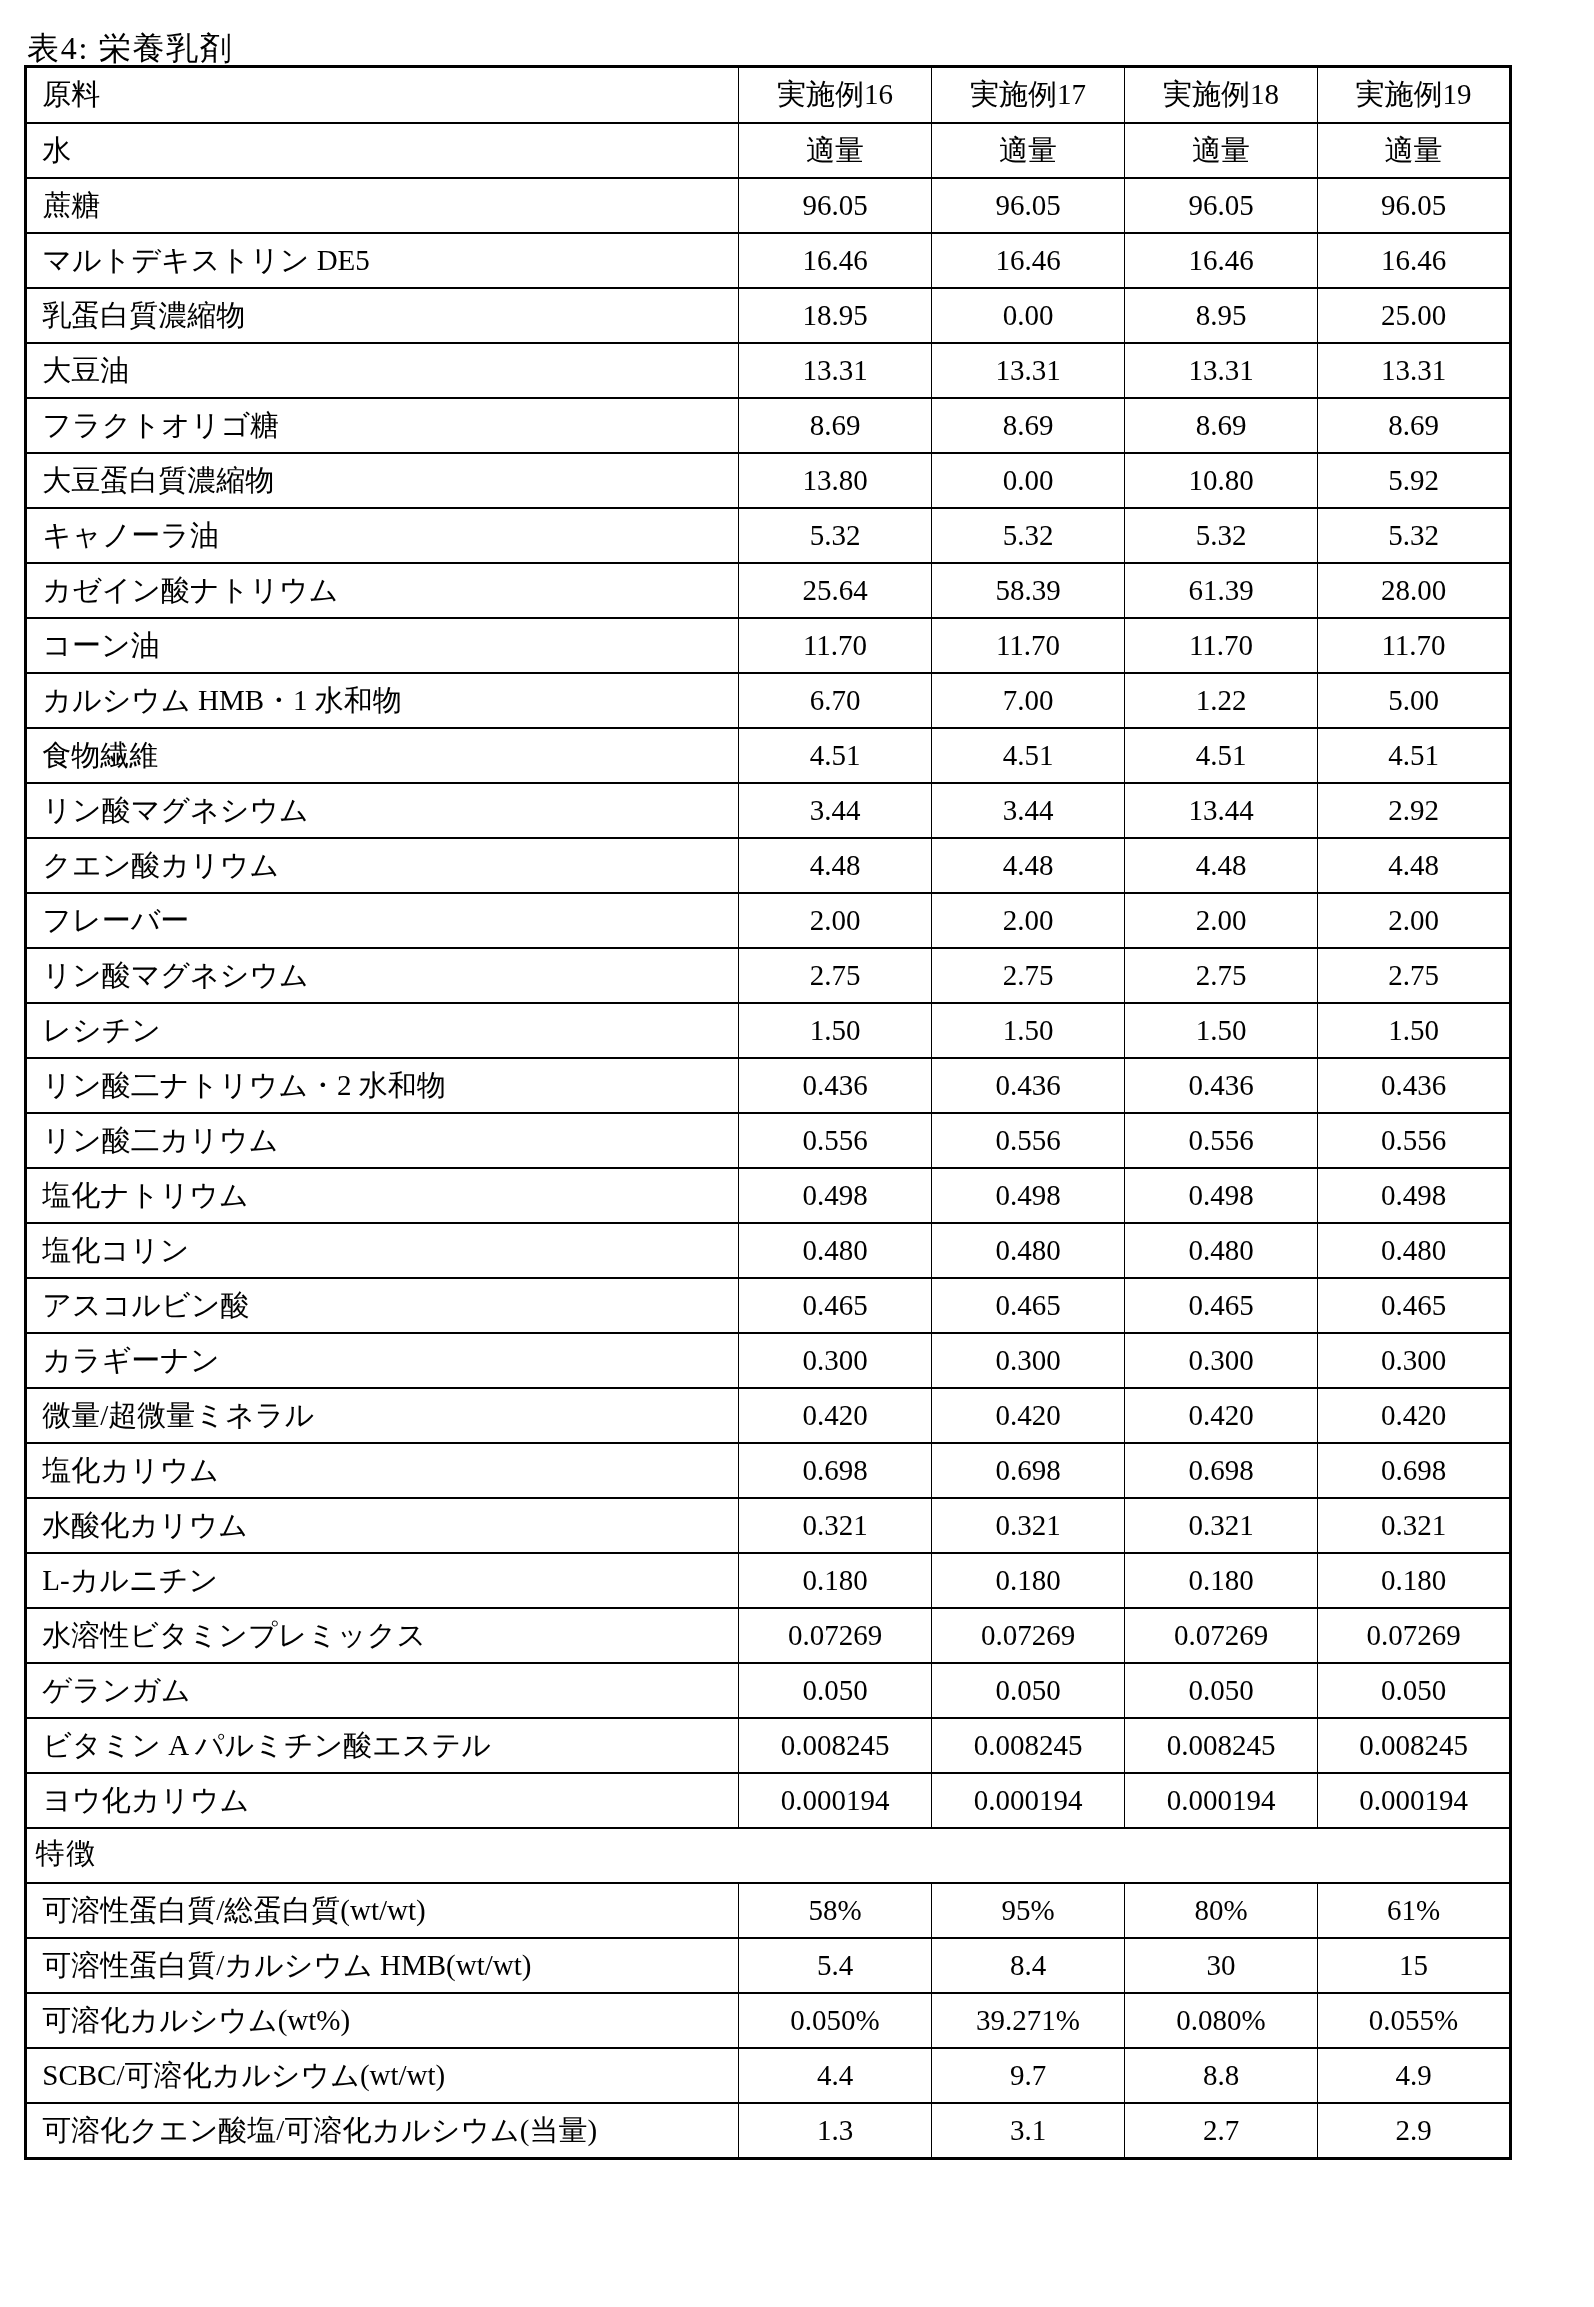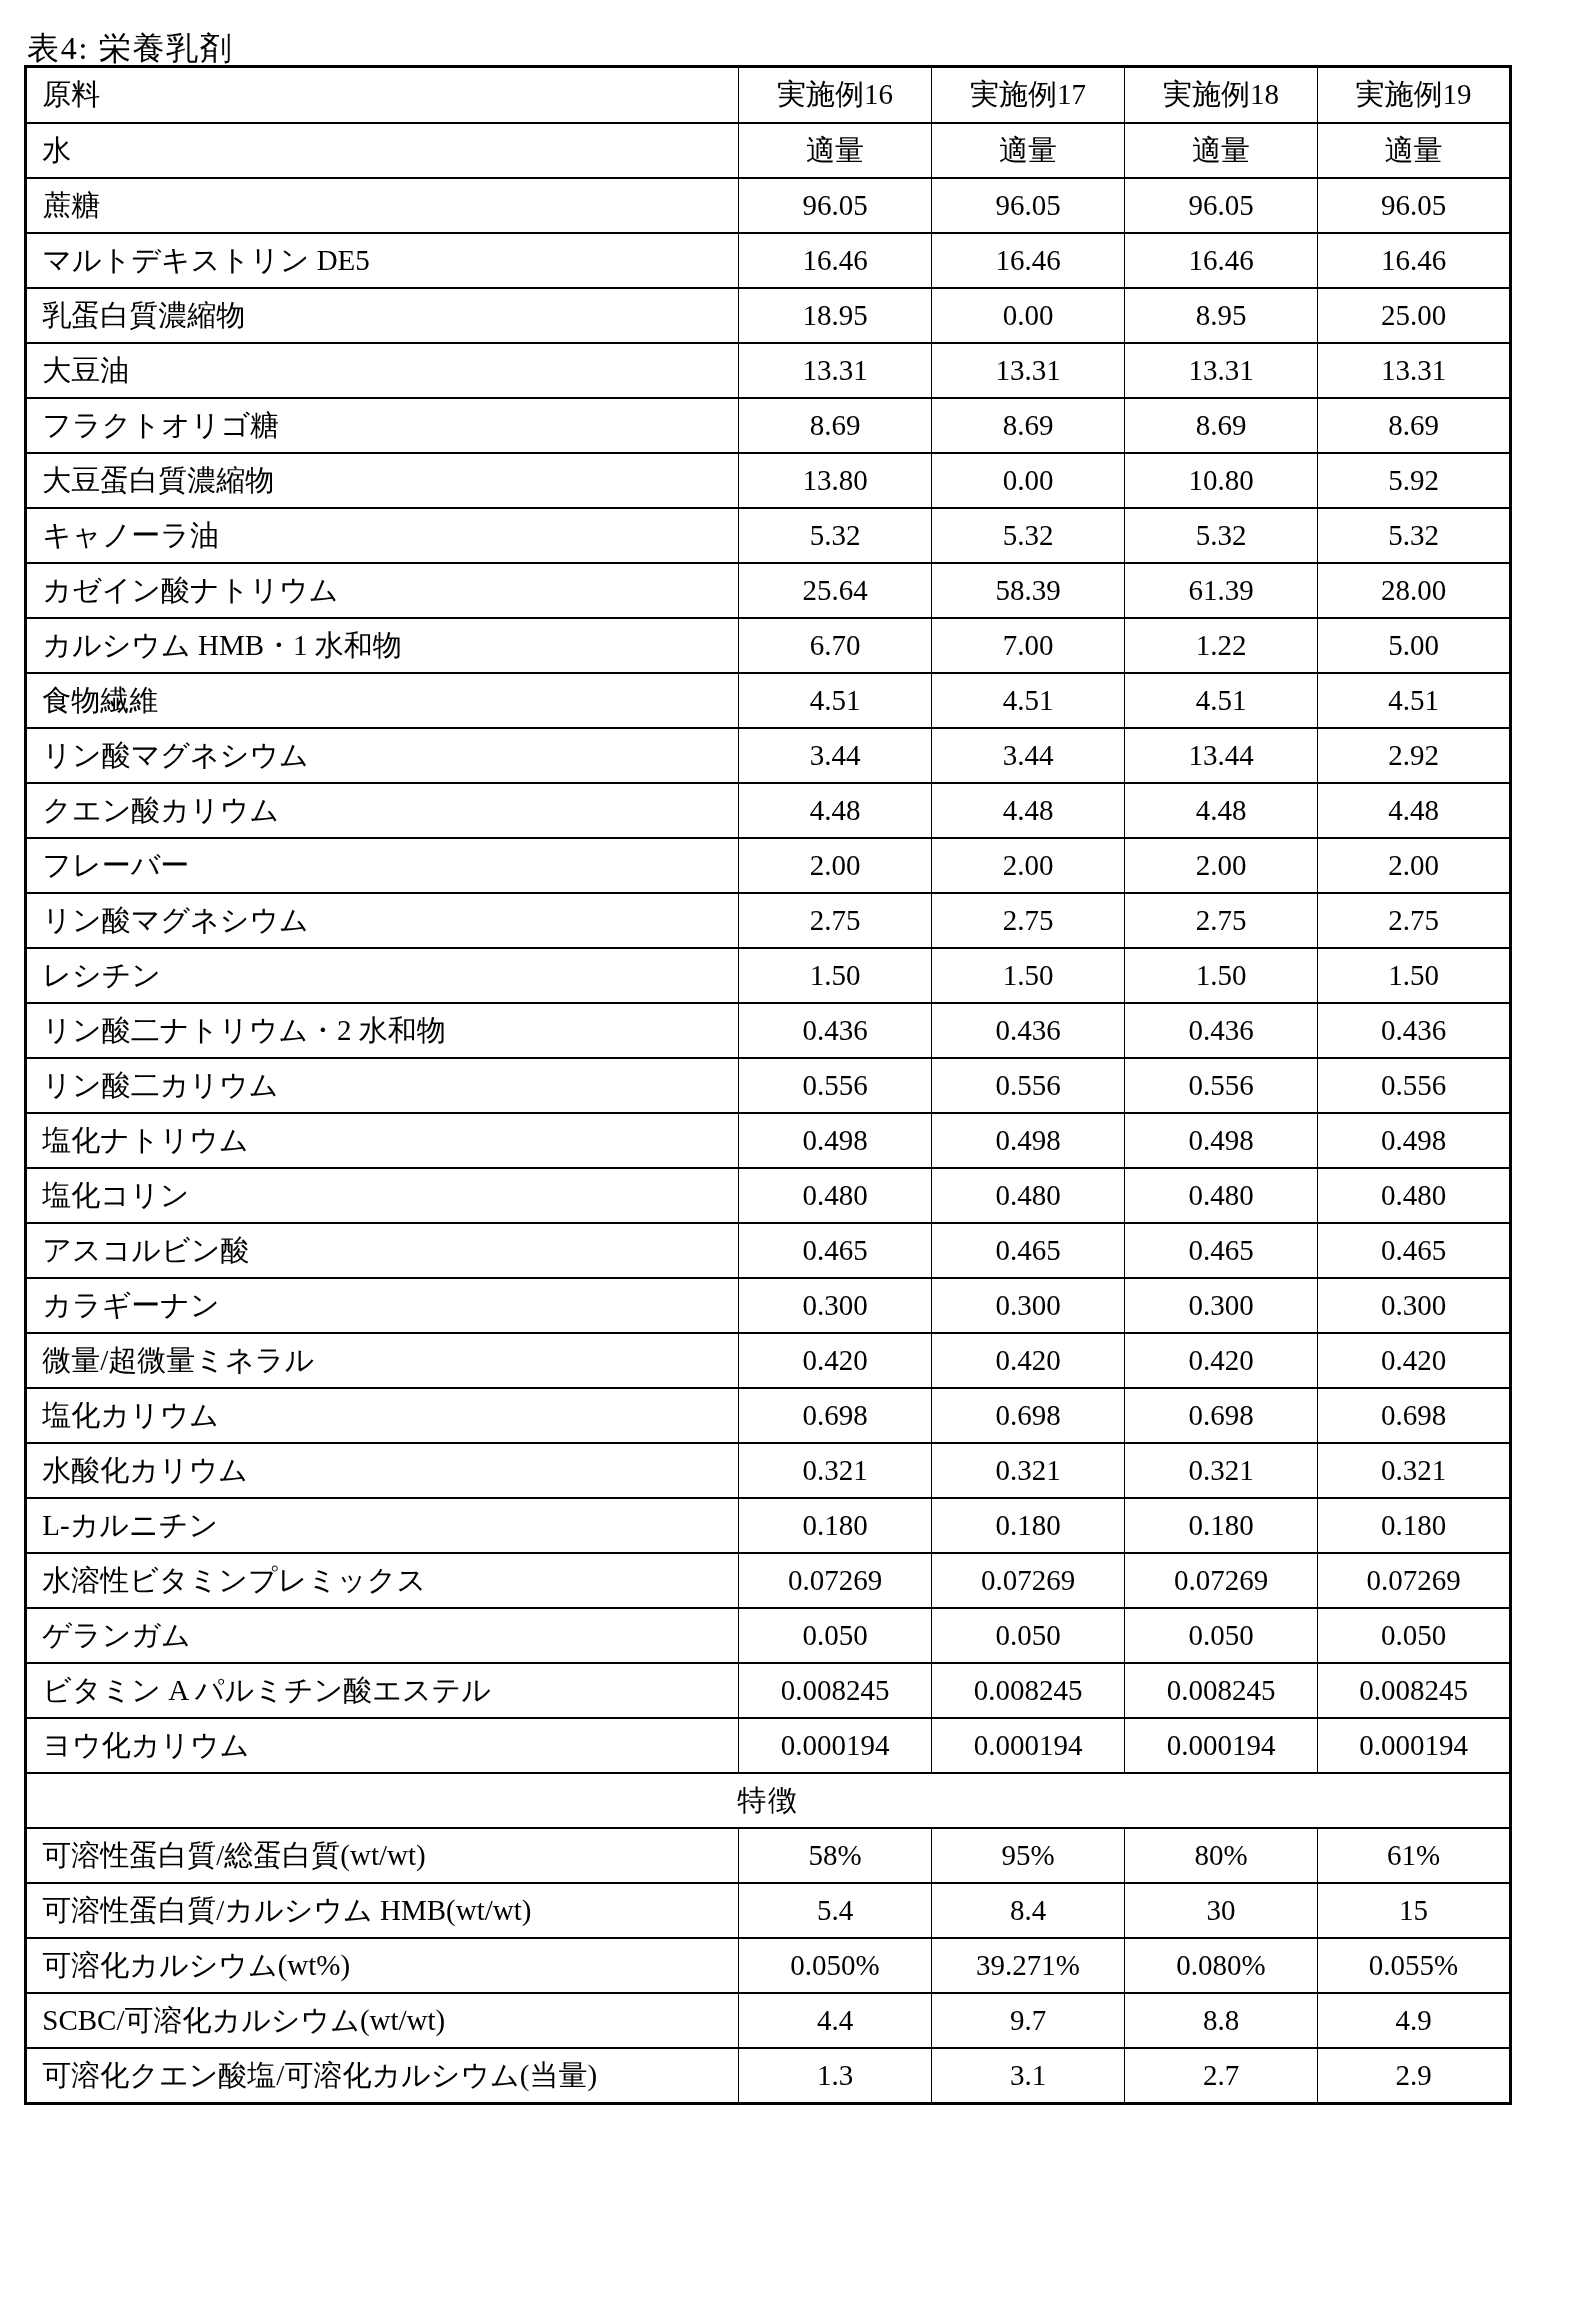--- a/index.html
+++ b/index.html
@@ -54,22 +54,23 @@
     padding-left: 15.3px;
   }
   table.nutrition-table th.value-col,
   table.nutrition-table td.value-cell {
     text-align: center;
   }
   table.nutrition-table thead th {
     height: 54px;
   }
   table.nutrition-table td.section-cell {
-    text-align: center;
+    text-align: left;
     letter-spacing: 1.7px;
+    font-family: Liberation Mono, monospace;
   }
 </style>
 </head>
 <body>
 
 <div class="page">
 
   <div class="doc-title">表4: 栄養乳剤</div>
 
   <table class="nutrition-table">
@@ -147,20 +148,27 @@
           <td class="value-cell">5.32</td>
         </tr>
         <tr>
           <td class="label-cell">カゼイン酸ナトリウム</td>
           <td class="value-cell">25.64</td>
           <td class="value-cell">58.39</td>
           <td class="value-cell">61.39</td>
           <td class="value-cell">28.00</td>
         </tr>
         <tr>
+          <td class="label-cell">コーン油</td>
+          <td class="value-cell">11.70</td>
+          <td class="value-cell">11.70</td>
+          <td class="value-cell">11.70</td>
+          <td class="value-cell">11.70</td>
+        </tr>
+        <tr>
           <td class="label-cell">カルシウム HMB・1 水和物</td>
           <td class="value-cell">6.70</td>
           <td class="value-cell">7.00</td>
           <td class="value-cell">1.22</td>
           <td class="value-cell">5.00</td>
         </tr>
         <tr>
           <td class="label-cell">食物繊維</td>
           <td class="value-cell">4.51</td>
           <td class="value-cell">4.51</td>

